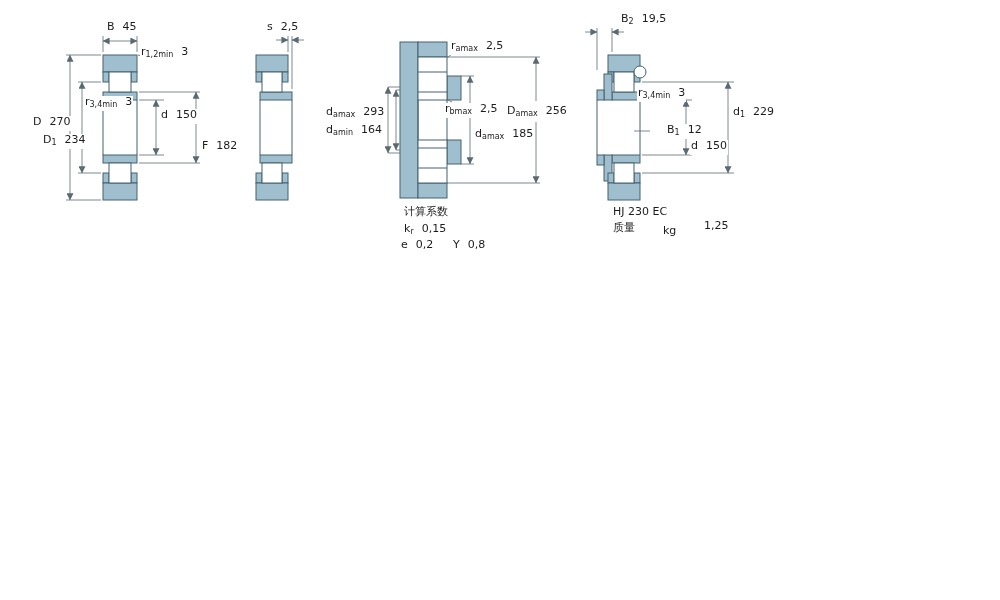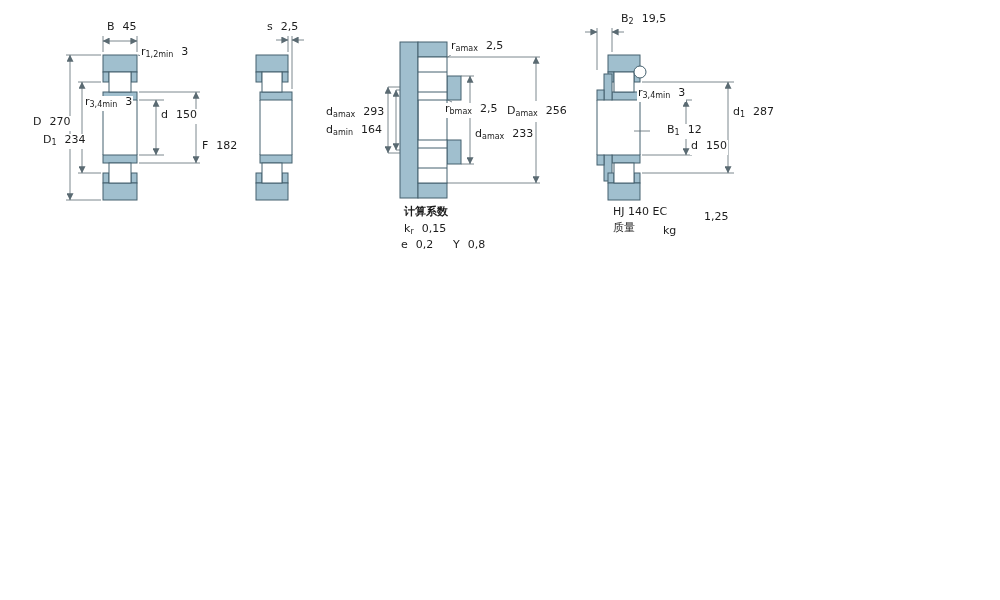--- a/index.html
+++ b/index.html
@@ -9,21 +9,21 @@
   svg.linework { position:absolute; left:0; top:0; }
   .part   { fill:#a0bfce; stroke:#44606e; stroke-width:1; }
   .roller { fill:#ffffff; stroke:#44606e; stroke-width:1; }
   .bearing{ fill:#ffffff; stroke:#44606e; stroke-width:1; }
   .edge   { stroke:#44606e; stroke-width:1; fill:none; }
   .dim    { stroke:#5a6a72; stroke-width:0.8; fill:none; }
   .lbl { position:absolute; font-size:11px; line-height:12px; color:#1c1c1c;
          white-space:nowrap; background:#fff; padding:0 1px; }
   .lbl .sub { font-size:8px; vertical-align:-2px; }
   .lbl .val { margin-left:8px; }
-  .lbl.bold { font-weight:bold; }
+  .lbl.bold { font-weight:normal; }
 </style>
 </head>
 <body>
 
 <div class="canvas">
 
   <svg class="linework" width="1000" height="600" viewBox="0 0 1000 600">
     <defs>
       <marker id="arw" viewBox="0 0 10 10" refX="9.5" refY="5" markerWidth="9" markerHeight="7" markerUnits="userSpaceOnUse" orient="auto-start-reverse">
         <path d="M0,0 L10,5 L0,10 Z" fill="#5a6a72"></path>
@@ -161,32 +161,32 @@
   <div class="lbl" style="left:32px;top:116px"><span>D</span><span class="sub"></span><span class="val">270</span></div>
   <div class="lbl" style="left:42px;top:134px"><span>D</span><span class="sub">1</span><span class="val">234</span></div>
   <div class="lbl" style="left:201px;top:140px"><span>F</span><span class="sub"></span><span class="val">182</span></div>
 
   <div class="lbl" style="left:266px;top:21px"><span>s</span><span class="sub"></span><span class="val">2,5</span></div>
 
   <div class="lbl" style="left:450px;top:40px"><span>r</span><span class="sub">amax</span><span class="val">2,5</span></div>
   <div class="lbl" style="left:444px;top:103px"><span>r</span><span class="sub">bmax</span><span class="val">2,5</span></div>
   <div class="lbl" style="left:325px;top:106px"><span>d</span><span class="sub">amax</span><span class="val">293</span></div>
   <div class="lbl" style="left:325px;top:124px"><span>d</span><span class="sub">amin</span><span class="val">164</span></div>
-  <div class="lbl" style="left:474px;top:128px"><span>d</span><span class="sub">amax</span><span class="val">233</span></div>
+  <div class="lbl" style="left:474px;top:128px"><span>d</span><span class="sub">amax</span><span class="val">185</span></div>
   <div class="lbl" style="left:506px;top:105px"><span>D</span><span class="sub">amax</span><span class="val">256</span></div>
 
   <div class="lbl bold" style="left:403px;top:206px"><span>计算系数</span></div>
   <div class="lbl" style="left:403px;top:223px"><span>k</span><span class="sub">r</span><span class="val">0,15</span></div>
   <div class="lbl" style="left:400px;top:239px"><span>e</span><span class="sub"></span><span class="val">0,2</span></div>
   <div class="lbl" style="left:452px;top:239px"><span>Y</span><span class="sub"></span><span class="val">0,8</span></div>
 
   <div class="lbl" style="left:620px;top:13px"><span>B</span><span class="sub">2</span><span class="val">19,5</span></div>
   <div class="lbl" style="left:637px;top:87px"><span>r</span><span class="sub">3,4min</span><span class="val">3</span></div>
   <div class="lbl" style="left:666px;top:124px"><span>B</span><span class="sub">1</span><span class="val">12</span></div>
   <div class="lbl" style="left:690px;top:140px"><span>d</span><span class="sub"></span><span class="val">150</span></div>
-  <div class="lbl" style="left:732px;top:106px"><span>d</span><span class="sub">1</span><span class="val">287</span></div>
+  <div class="lbl" style="left:732px;top:106px"><span>d</span><span class="sub">1</span><span class="val">229</span></div>
 
-  <div class="lbl" style="left:612px;top:206px"><span>HJ 140 EC</span></div>
+  <div class="lbl" style="left:612px;top:206px"><span>HJ 230 EC</span></div>
   <div class="lbl" style="left:612px;top:222px"><span>质量</span></div>
   <div class="lbl" style="left:662px;top:225px"><span>kg</span></div>
-  <div class="lbl" style="left:703px;top:211px"><span>1,25</span></div>
+  <div class="lbl" style="left:703px;top:220px"><span>1,25</span></div>
 
 </div>
 
 </body></html>

